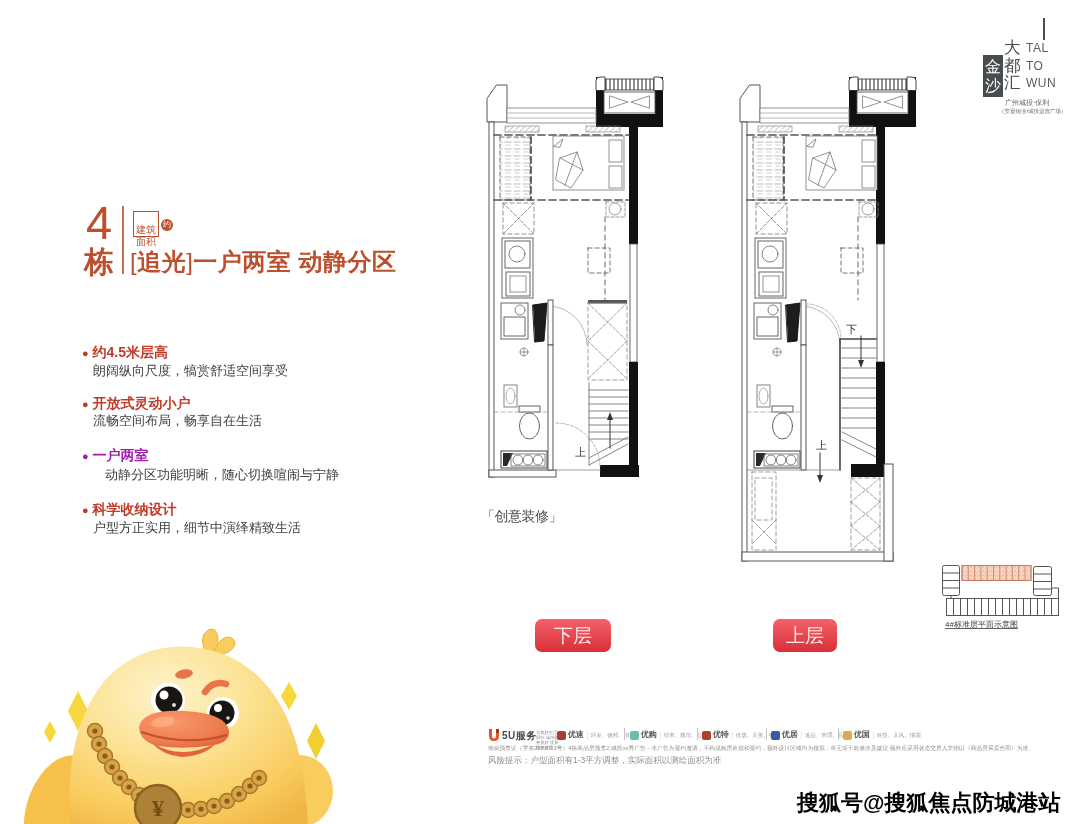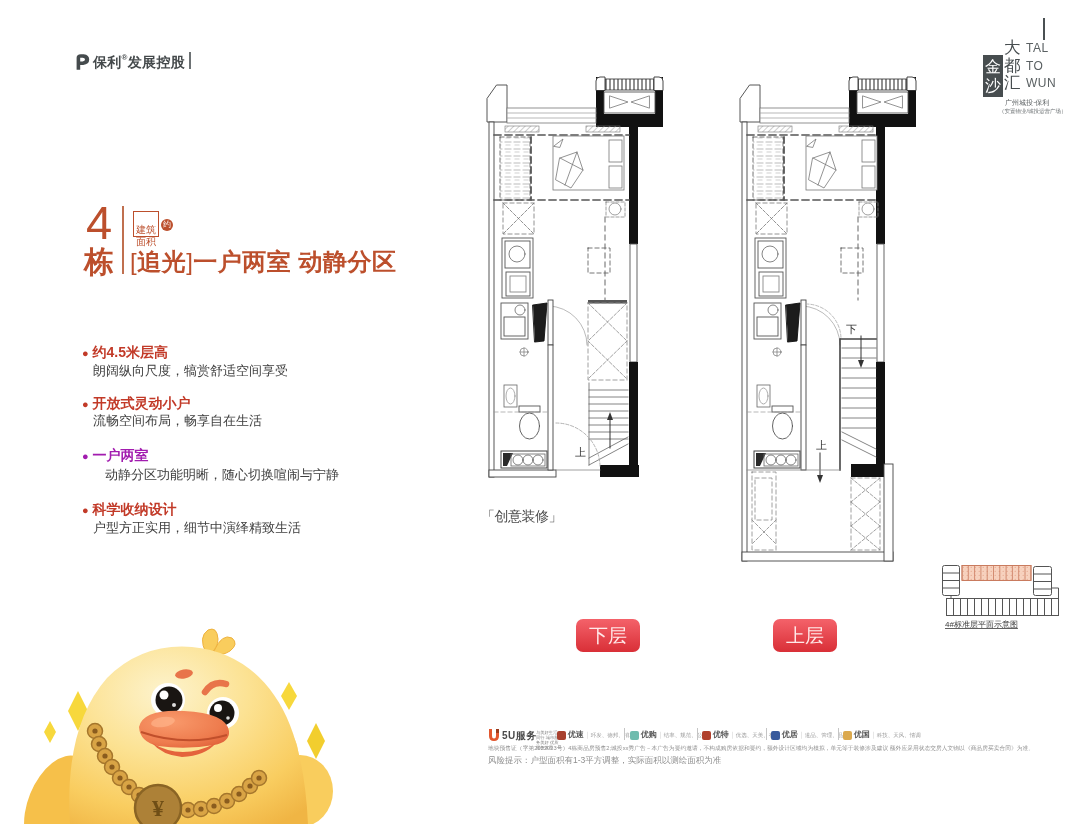--- a/index.html
+++ b/index.html
@@ -4,30 +4,20 @@
 <style>
   html,body{margin:0;padding:0;}
   #page{position:relative;width:1080px;height:824px;background:#ffffff;overflow:hidden;
         font-family:"Liberation Sans",sans-serif;}
   .abs{position:absolute;}
 </style>
 </head>
 <body>
 <div id="page">
 
-<div class="abs" style="left:73px;top:44px;width:330px;height:46px;">
-
-  <svg class="abs" style="left:0;top:9px;" width="18" height="18" viewBox="0 0 30 30">
-    <path d="M6 28 L6 8 Q6 2 13 2 L18 2 Q27 3 27 11 Q27 19 17 20 L12 20 L12 28 Z M12 8 L12 14 L16 14 Q20 13.5 20 11 Q20 8.4 16 8 Z" fill="#454b4d"></path>
-  </svg>
-
-  <div class="abs" style="left:20px;top:9px;font-size:14px;letter-spacing:0.3px;color:#44494b;font-weight:bold;">保利<span style="font-size:8px;vertical-align:7px;">®</span>发展控股</div>
-
-  <div class="abs" style="left:116px;top:8px;width:1.5px;height:17px;background:#6d7274;"></div>
-</div>
 
 
 <div class="abs" style="left:978px;top:18px;width:100px;height:100px;">
 
   <div class="abs" style="left:65px;top:0;width:1.5px;height:22px;background:#4a5052;"></div>
 
   <div class="abs" style="left:5px;top:37px;width:20px;height:42px;background:#474d4f;color:#fff;
        font-size:16px;line-height:19px;text-align:center;padding-top:2px;box-sizing:border-box;">金<br>沙</div>
 
   <div class="abs" style="left:26px;top:21px;width:19px;font-size:16.5px;line-height:17.6px;color:#474d4f;">大都汇</div>
@@ -422,22 +412,22 @@
 
 <g stroke="#888" stroke-width="0.8">
   <rect x="851" y="478" width="29" height="72" stroke-dasharray="4 3"></rect>
   <path d="M851 478 L880 502 M880 478 L851 502 M851 502 L880 526 M880 502 L851 526 M851 526 L880 550 M880 526 L851 550" stroke-dasharray="3 2"></path>
 </g>
 </g>
 </svg>
 
 <div class="abs" style="left:481px;top:508px;font-size:14px;color:#4c4c4c;letter-spacing:-0.5px;">「创意装修」</div>
 
-<div class="abs" style="left:535px;top:619px;width:64px;height:33px;border-radius:7px;
-     background:linear-gradient(180deg,#f4626a,#d92f37);color:#ffe9e9;font-size:19px;line-height:33px;text-align:center;margin-left:41px;">下层</div>
+<div class="abs" style="left:535px;top:619px;width:76px;height:33px;border-radius:7px;
+     background:linear-gradient(180deg,#f4626a,#d92f37);color:#ffe9e9;font-size:19px;line-height:33px;text-align:center;">下层</div>
 
 <div class="abs" style="left:773px;top:619px;width:64px;height:33px;border-radius:7px;
      background:linear-gradient(180deg,#f4626a,#d92f37);color:#ffe9e9;font-size:19px;line-height:33px;text-align:center;">上层</div>
 
 <svg class="abs" style="left:938px;top:558px;" width="132" height="78" viewBox="0 0 132 78" fill="none">
   <defs>
     <pattern id="pinkdots" width="4" height="4" patternUnits="userSpaceOnUse">
       <circle cx="1.2" cy="1.2" r="0.55" fill="#e09a7d"></circle>
       <circle cx="3.1" cy="3.1" r="0.45" fill="#eab49c"></circle>
     </pattern>
@@ -536,20 +526,22 @@
 <div class="abs" style="left:843px;top:729px;font-size:6.5px;color:#999;white-space:nowrap;">
   <span style="display:inline-block;width:9px;height:9px;background:#dba94e;border-radius:2px;vertical-align:-2.5px;"></span>
   <b style="color:#555;font-size:8px;">优国</b><span style="color:#ccc;font-size:7px;">｜</span><span style="font-size:5.5px;">科技、天风、情调</span>
 </div>
 
 <div class="abs" style="left:488px;top:743.5px;font-size:11px;color:#8f8f8f;letter-spacing:.1px;white-space:nowrap;transform:scale(0.52);transform-origin:0 0;">
 地块预售证（字第2022023号）4栋商品房预售2;城投xx秀广告－本广告为要约邀请，不构成购房依据和要约，额外设计区域均为模拟，单元等于装修涉及建议 额外应采用状态交房人文物以《商品房买卖合同》为准。</div>
 
 <div class="abs" style="left:488px;top:755px;font-size:8.5px;color:#8f8f8f;white-space:nowrap;">风险提示：户型面积有1-3平方调整，实际面积以测绘面积为准</div>
 
+<div class="abs" style="left:797px;top:788px;font-size:22px;font-weight:bold;letter-spacing:0px;color:#000;
+     text-shadow:1.2px 1.2px 0 #fff, -1.2px -1.2px 0 #fff, 1.2px -1.2px 0 #fff, -1.2px 1.2px 0 #fff;white-space:nowrap;">搜狐号@搜狐焦点防城港站</div>
 
 <svg class="abs" style="left:0px;top:595px;" width="345" height="229" viewBox="0 0 345 229" fill="none">
   <defs>
     <radialGradient id="duckbody" cx="40%" cy="26%" r="88%">
       <stop offset="0%" stop-color="#fdf3cd"></stop>
       <stop offset="40%" stop-color="#fce293"></stop>
       <stop offset="75%" stop-color="#f9cd60"></stop>
       <stop offset="100%" stop-color="#f0b544"></stop>
     </radialGradient>
     <radialGradient id="lipgrad" cx="35%" cy="30%" r="80%">

